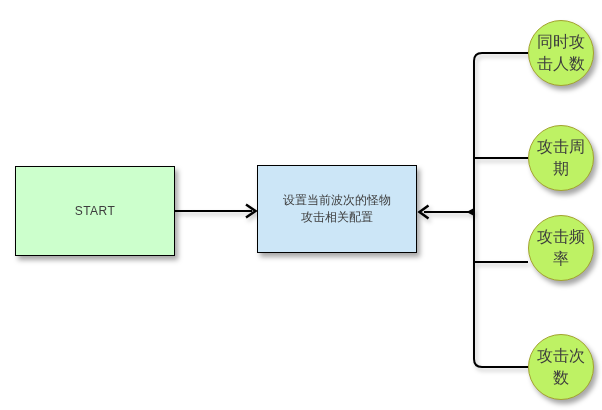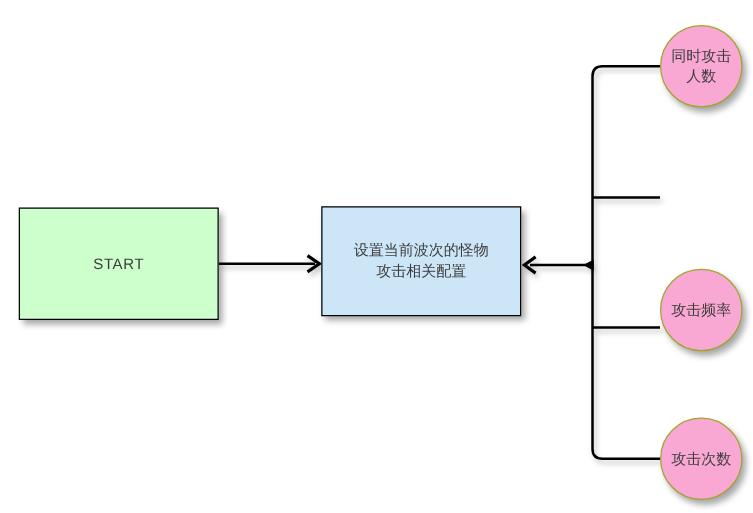--- a/index.html
+++ b/index.html
@@ -45,23 +45,23 @@
     left: 257px; top: 165px; height: 88px;
     background: #cce6f7;
     font-size: 12px;
     line-height: 1.45;
     padding: 0 20px;
   }
   .circle-node {
     left: 528px;
     width: 66px; height: 66px;
     border-radius: 50%;
-    background: #f9a8d4;
+    background: #bef264;
     border: 1.5px solid #a3a32e;
-    font-size: 12px;
+    font-size: 16px;
     line-height: 1.35;
   }
   .circle-node .circle-label {
     display: inline-block;
     width: 54px;
     text-align: center;
   }
   .circle-1 { top: 20px; }
   .circle-2 { top: 125px; }
   .circle-3 { top: 215px; }
@@ -91,20 +91,23 @@
   </div>
 
   <div class="node rect-node config-node">
     <span>设置当前波次的怪物攻击相关配置</span>
   </div>
 
   <div class="node circle-node circle-1">
     <span class="circle-label">同时攻击人数</span>
   </div>
 
+  <div class="node circle-node circle-2">
+    <span class="circle-label">攻击周期</span>
+  </div>
 
   <div class="node circle-node circle-3">
     <span class="circle-label">攻击频率</span>
   </div>
 
   <div class="node circle-node circle-4">
     <span class="circle-label">攻击次数</span>
   </div>
 
 </div>

